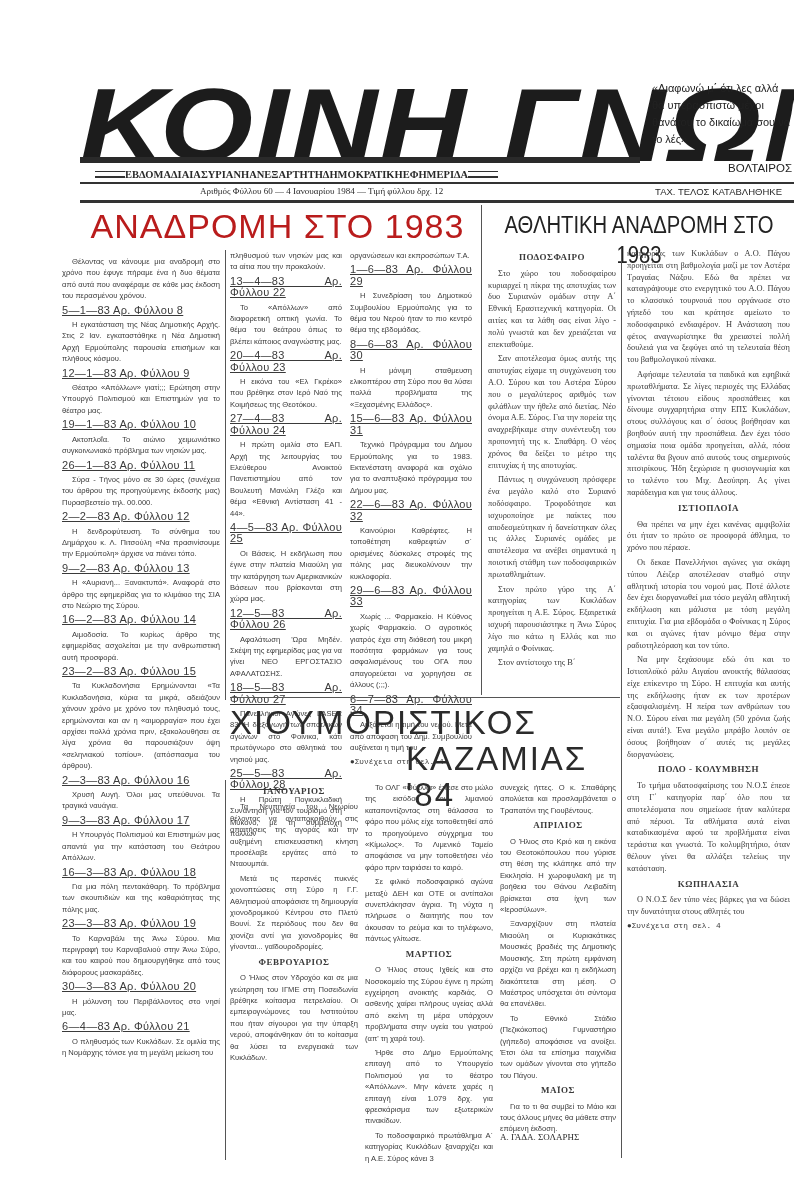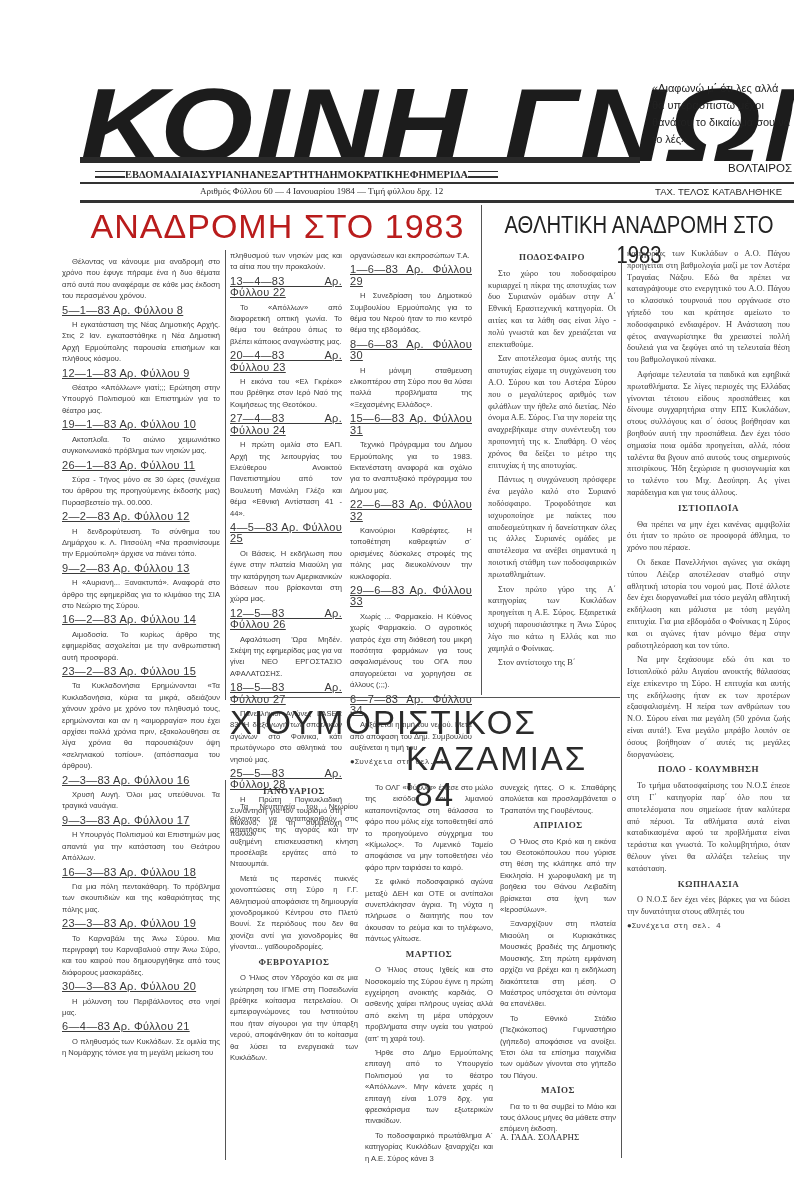--- a/index.html
+++ b/index.html
@@ -137,21 +137,21 @@
 <div class="abs col serif" style="left:627px;top:248px;width:163px;">
     <p style="text-indent: 0px;">κατηγορίας των Κυκλάδων ο Α.Ο. Πάγου προηγείται στη βαθμολογία μαζί με τον Αστέρα Τραγαίας Νάξου. Εδώ θα πρέπει να καταγράψουμε στο ενεργητικό του Α.Ο. Πάγου το κλασσικό τουρνουά που οργάνωσε στο γήπεδό του και κράτησε αμείωτο το ποδοσφαιρικό ενδιαφέρον. Η Ανάσταση που φέτος αναγνωρίστηκε θα χρειαστεί πολλή δουλειά για να ξεφύγει από τη τελευταία θέση του βαθμολογικού πίνακα.</p>
     <p class="p">Αφήσαμε τελευταία τα παιδικά και εφηβικά πρωταθλήματα. Σε λίγες περιοχές της Ελλάδας γίνονται τέτοιου είδους προσπάθειες και δίνουμε συγχαρητήρια στην ΕΠΣ Κυκλάδων, στους συλλόγους και σ΄ όσους βοήθησαν και βοηθούν αυτή την προσπάθεια. Δεν έχει τόσο σημασία ποια ομάδα προηγείται, αλλά, πόσα ταλέντα θα βγουν από αυτούς τους σημερινούς πιτσιρίκους. Ήδη ξεχώρισε η φυσιογνωμία και το ταλέντο του Μιχ. Δεσύπρη. Ας γίνει παράδειγμα και για τους άλλους.</p>
     <p class="sec">ΙΣΤΙΟΠΛΟΪΑ</p>
     <p class="p">Θα πρέπει να μην έχει κανένας αμφιβολία ότι ήταν το πρώτο σε προσφορά άθλημα, το χρόνο που πέρασε.</p>
     <p class="p">Οι δεκαε Πανελλήνιοι αγώνες για σκάφη τύπου Λέιζερ αποτέλεσαν σταθμό στην αθλητική ιστορία του νομού μας. Ποτέ άλλοτε δεν έχει διοργανωθεί μια τόσο μεγάλη αθλητική εκδήλωση και μάλιστα με τόση μεγάλη επιτυχία. Για μια εβδομάδα ο Φοίνικας η Σύρος και οι αγώνες ήταν μόνιμο θέμα στην ραδιοτηλεόραση και τον τύπο.</p>
     <p class="p">Να μην ξεχάσουμε εδώ ότι και το Ιστιοπλοϊκό ράλυ Αιγαίου ανοικτής θάλασσας είχε επίκεντρο τη Σύρο. Η επιτυχία και αυτής της εκδήλωσης ήταν εκ των προτέρων εξασφαλισμένη. Η πείρα των ανθρώπων του Ν.Ο. Σύρου είναι πια μεγάλη (50 χρόνια ζωής είναι αυτά!). Ένα μεγάλο μπράβο λοιπόν σε όσους βοήθησαν σ΄ αυτές τις μεγάλες διοργανώσεις.</p>
     <p class="sec">ΠΟΛΟ - ΚΟΛΥΜΒΗΣΗ</p>
     <p class="p">Το τμήμα υδατοσφαίρισης του Ν.Ο.Σ έπεσε στη Γ΄ κατηγορία παρ΄ όλο που τα αποτελέσματα που σημείωσε ήταν καλύτερα από πέρυσι. Τα αθλήματα αυτά είναι καταδικασμένα αφού τα προβλήματα είναι τεράστια και γνωστά. Το κολυμβητήριο, όταν θέλουν γίνει θα αλλάξει τελείως την κατάσταση.</p>
     <p class="sec">ΚΩΠΗΛΑΣΙΑ</p>
-    <p class="p">Ο Ν.Ο.Σ δεν έχει νέες βάρκες για να δώσει την δυνατότητα στους αθλητές του</p>
+    <p class="p">Ο Ν.Ο.Σ δεν τύπο νέες βάρκες για να δώσει την δυνατότητα στους αθλητές του</p>
     <p class="cont">●Συνέχεια στη σελ. 4</p>
   </div>
 
 <div class="abs hrule" style="left:230px;top:697px;width:390px;"></div>
 <div class="abs h-xiou">
   <span>ΧΙΟΥΜΟΡΙΣΤΙΚΟΣ</span>
   <span class="l2">ΚΑΖΑΜΙΑΣ '84</span>
 </div>
 <div class="abs col" style="left:230px;top:782px;width:128px;">
     <p class="sec">ΙΑΝΟΥΑΡΙΟΣ</p>

